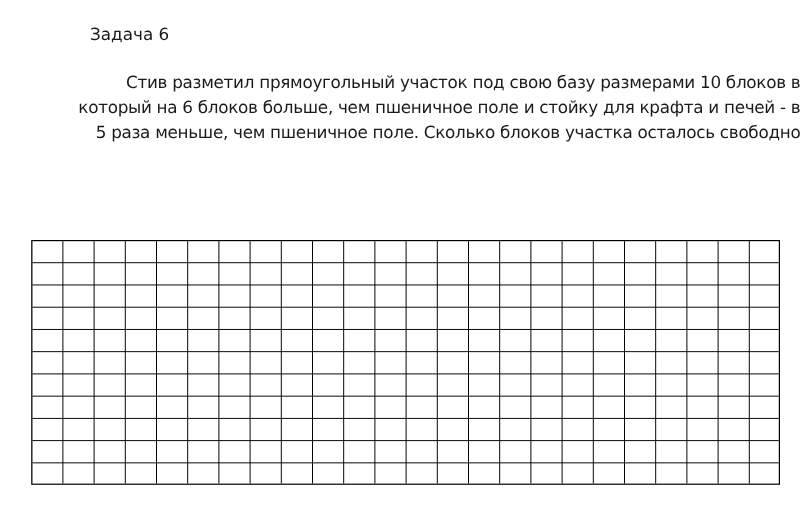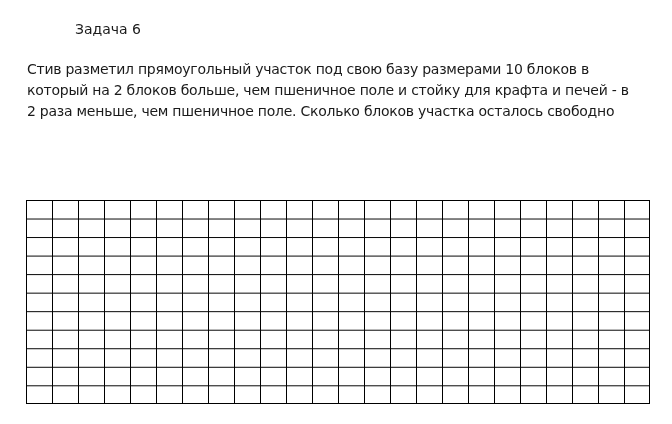--- a/index.html
+++ b/index.html
@@ -29,20 +29,21 @@
       left: 27px;
       top: 59px;
       width: 640px;
       font-size: 14px;
       line-height: 20.8px;
     }
     .problem .line {
       display: block;
       white-space: nowrap;
       letter-spacing: -0.25px;
+      text-align: right;
     }
     .problem .bold-comma {
       font-weight: bold;
     }
     .grid {
       position: absolute;
       left: 26px;
       top: 200px;
       width: 624px;
       height: 204px;
@@ -55,17 +56,17 @@
       background-position: -1px 0, 0 -1px;
     }
   </style>
 </head>
 <body>
 
 <div class="title">Задача 6</div>
 
 <div class="problem">
   <span class="line">Стив разметил прямоугольный участок под свою базу размерами 10 блоков в</span>
-  <span class="line">который на 2 блоков больше, чем пшеничное поле и стойку для крафта и печей - в</span>
-  <span class="line">2 раза меньше, чем пшеничное поле. Сколько блоков участка осталось свободно</span>
+  <span class="line">который на 6 блоков больше, чем пшеничное поле и стойку для крафта и печей - в</span>
+  <span class="line">5 раза меньше, чем пшеничное поле. Сколько блоков участка осталось свободно</span>
 </div>
 
 <div class="grid"></div>
 
 </body></html>

